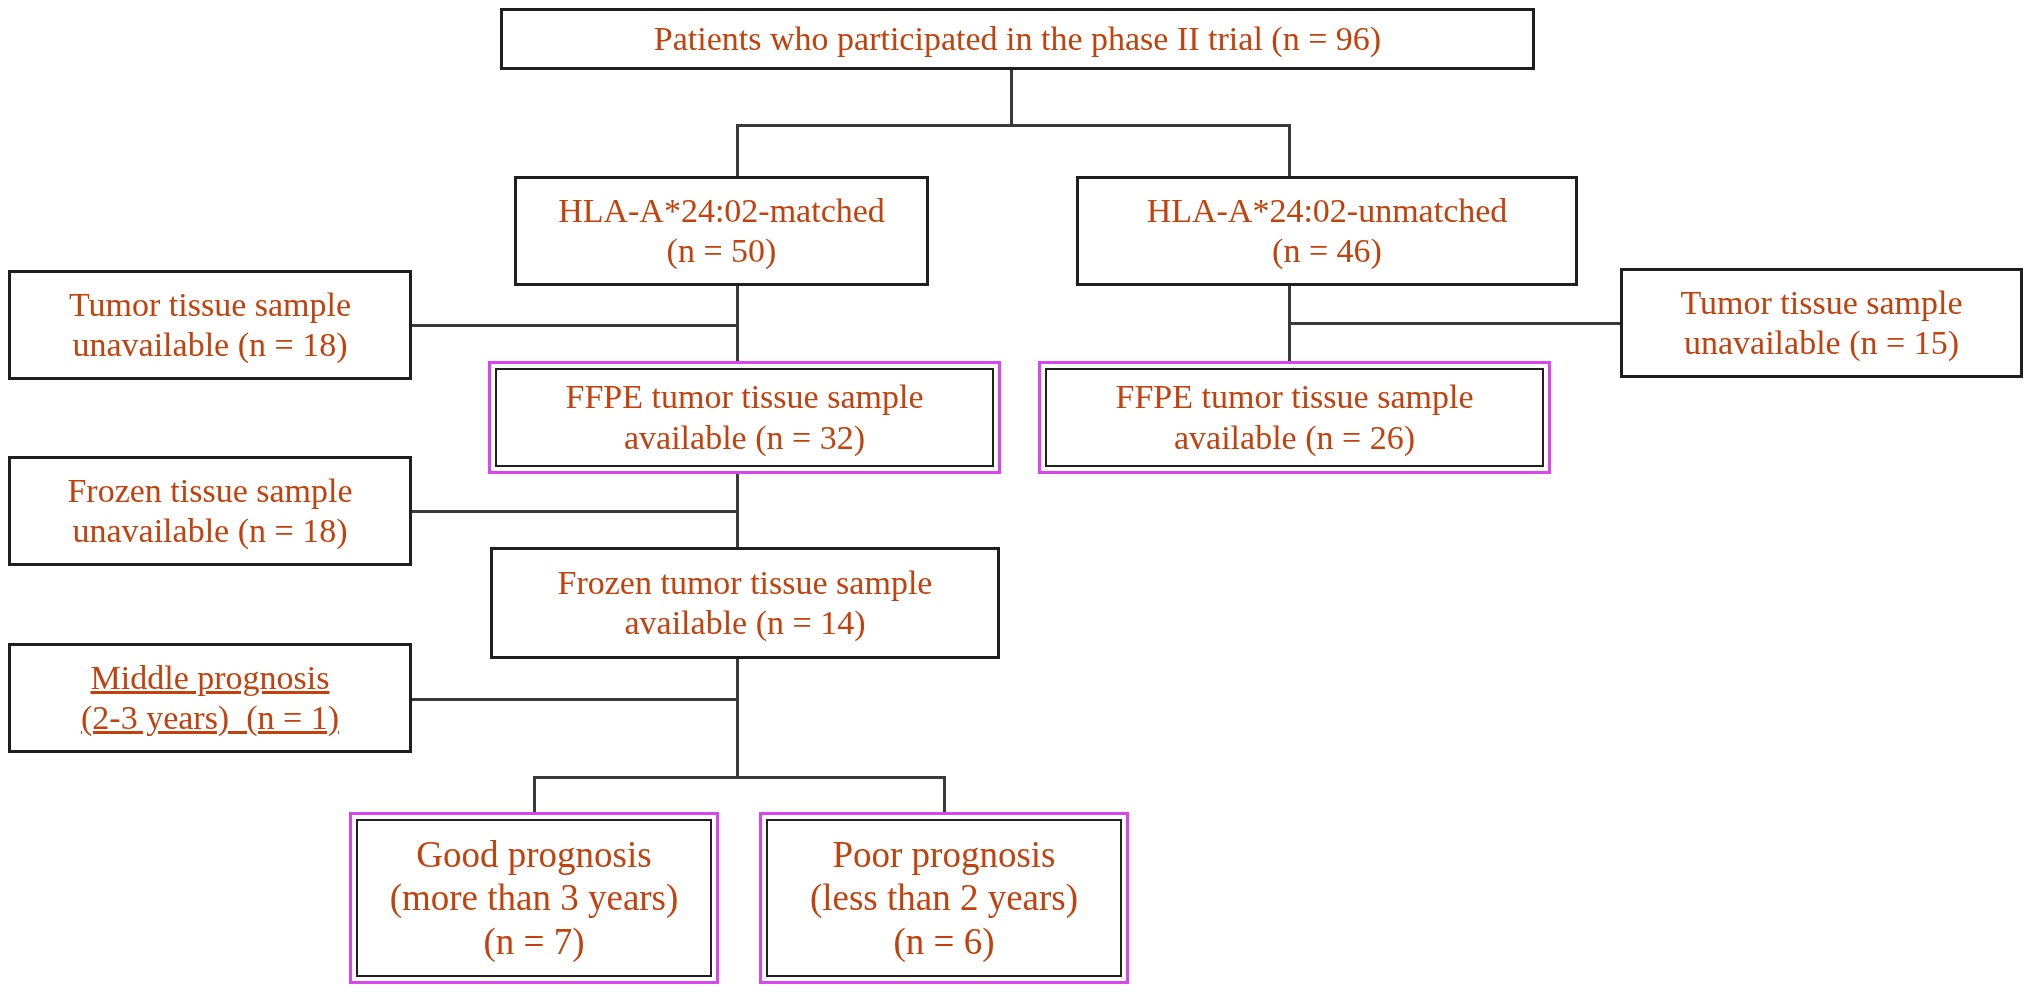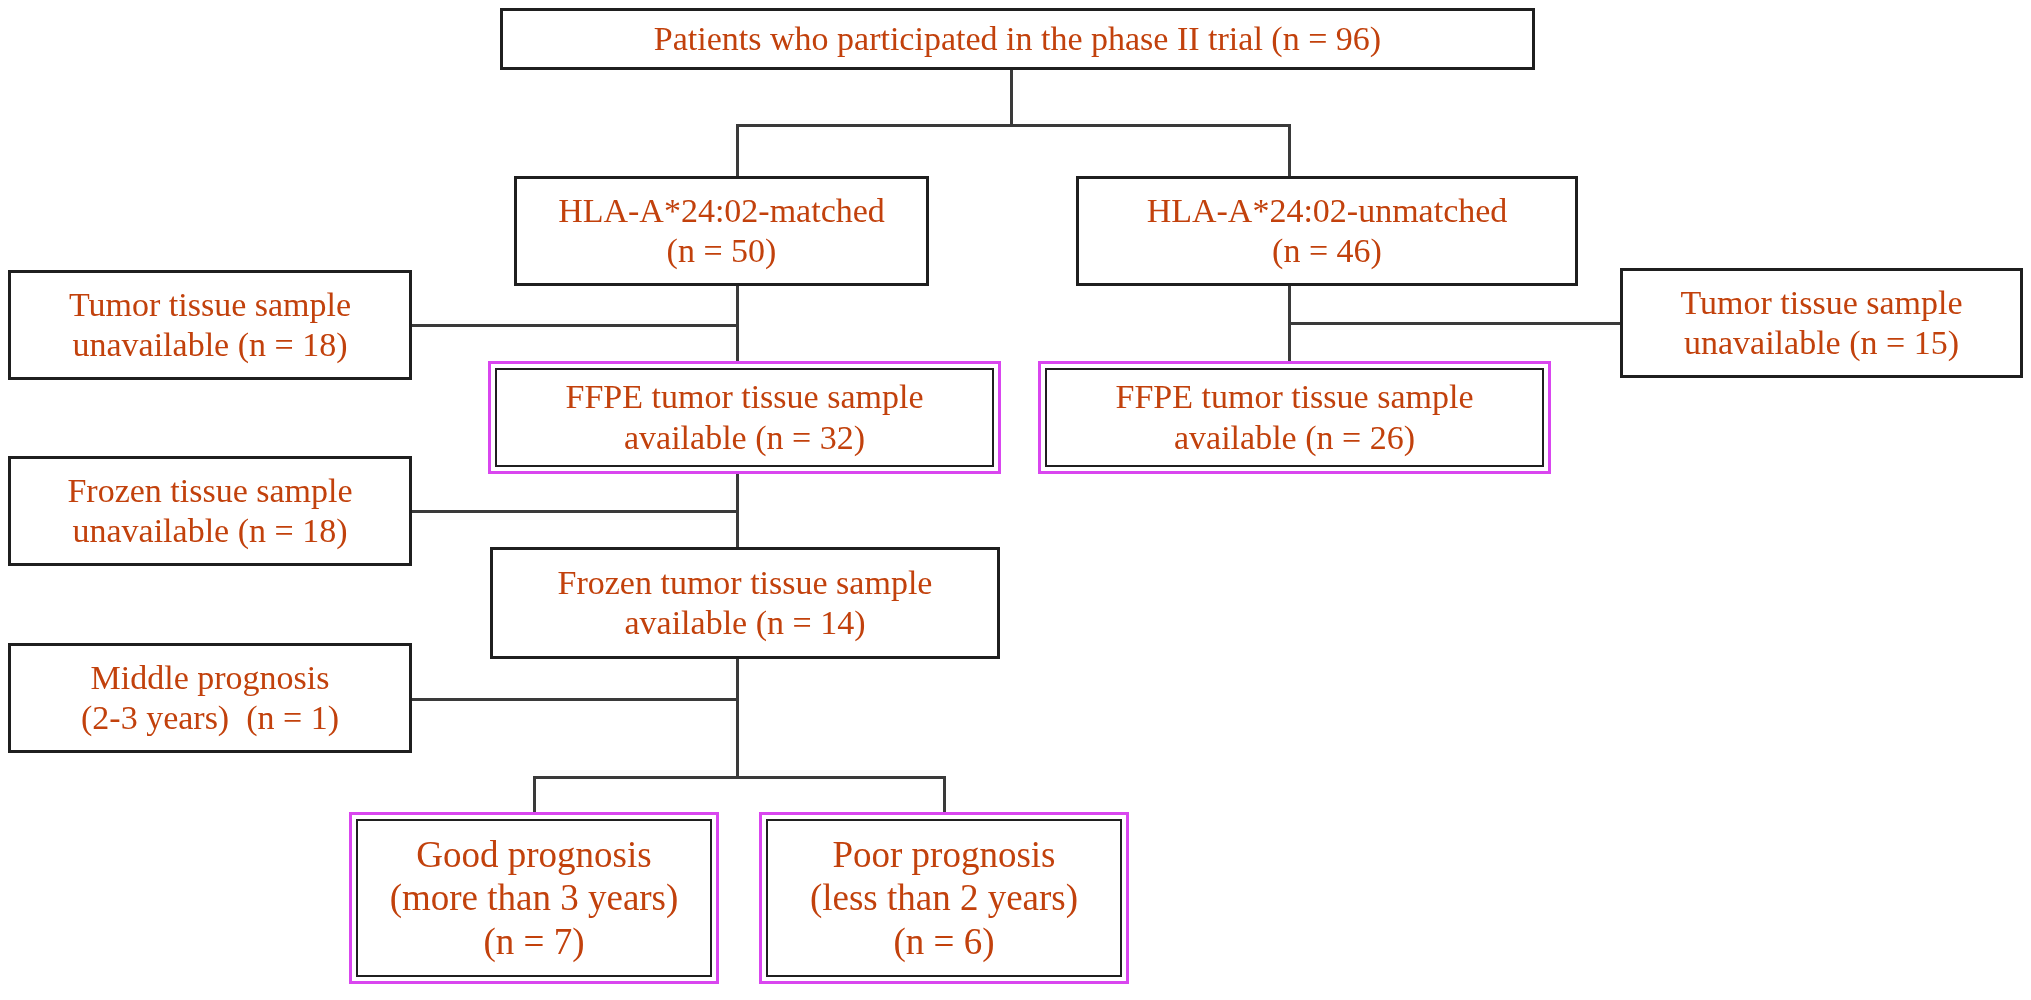--- a/index.html
+++ b/index.html
@@ -131,21 +131,21 @@
   <div class="node single fs34" style="left:8px; top:456px; width:404px; height:110px;">
     <span class="line">Frozen tissue sample</span>
     <span class="line">unavailable (n = 18)</span>
   </div>
 
   <div class="node single fs34" style="left:490px; top:547px; width:510px; height:112px;">
     <span class="line">Frozen tumor tissue sample</span>
     <span class="line">available (n = 14)</span>
   </div>
 
-  <div class="node single fs34" style="left:8px; top:643px; width:404px; height:110px;">
+  <div class="node single fs34" style="left:8px; top:643px; width:404px; height:110px;text-decoration:underline;">
     <span class="line">Middle prognosis</span>
     <span class="line">(2-3 years)  (n = 1)</span>
   </div>
 
   <div class="node double" style="left:349px; top:812px; width:370px; height:172px;">
     <div class="inner fs33">
       <span class="line">Good prognosis</span>
       <span class="line">(more than 3 years)</span>
       <span class="line">(n = 7)</span>
     </div>

